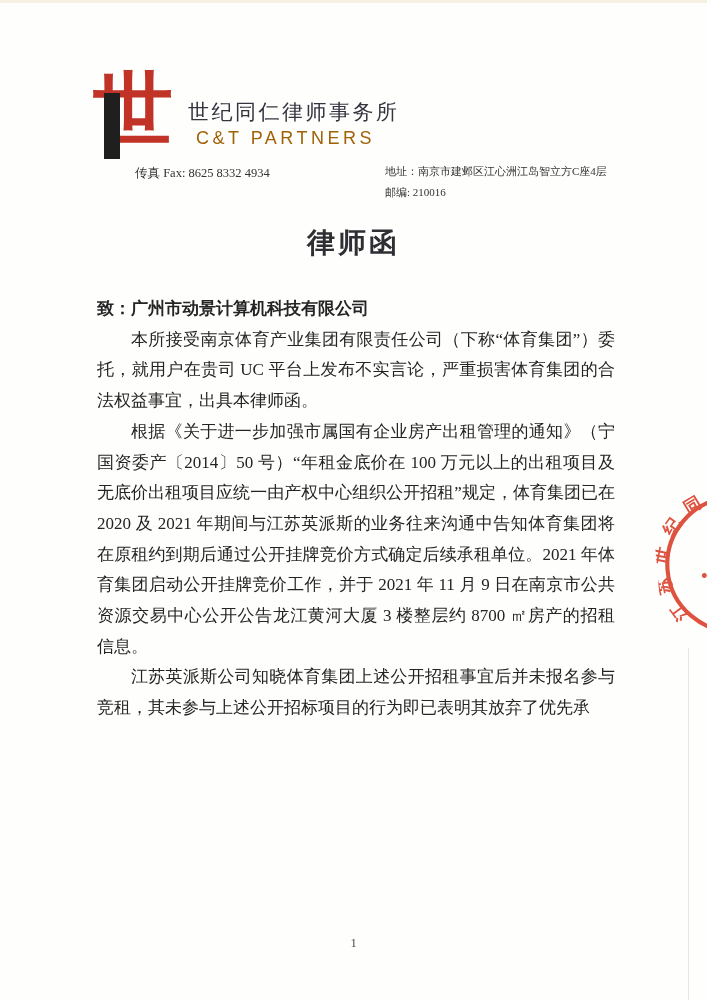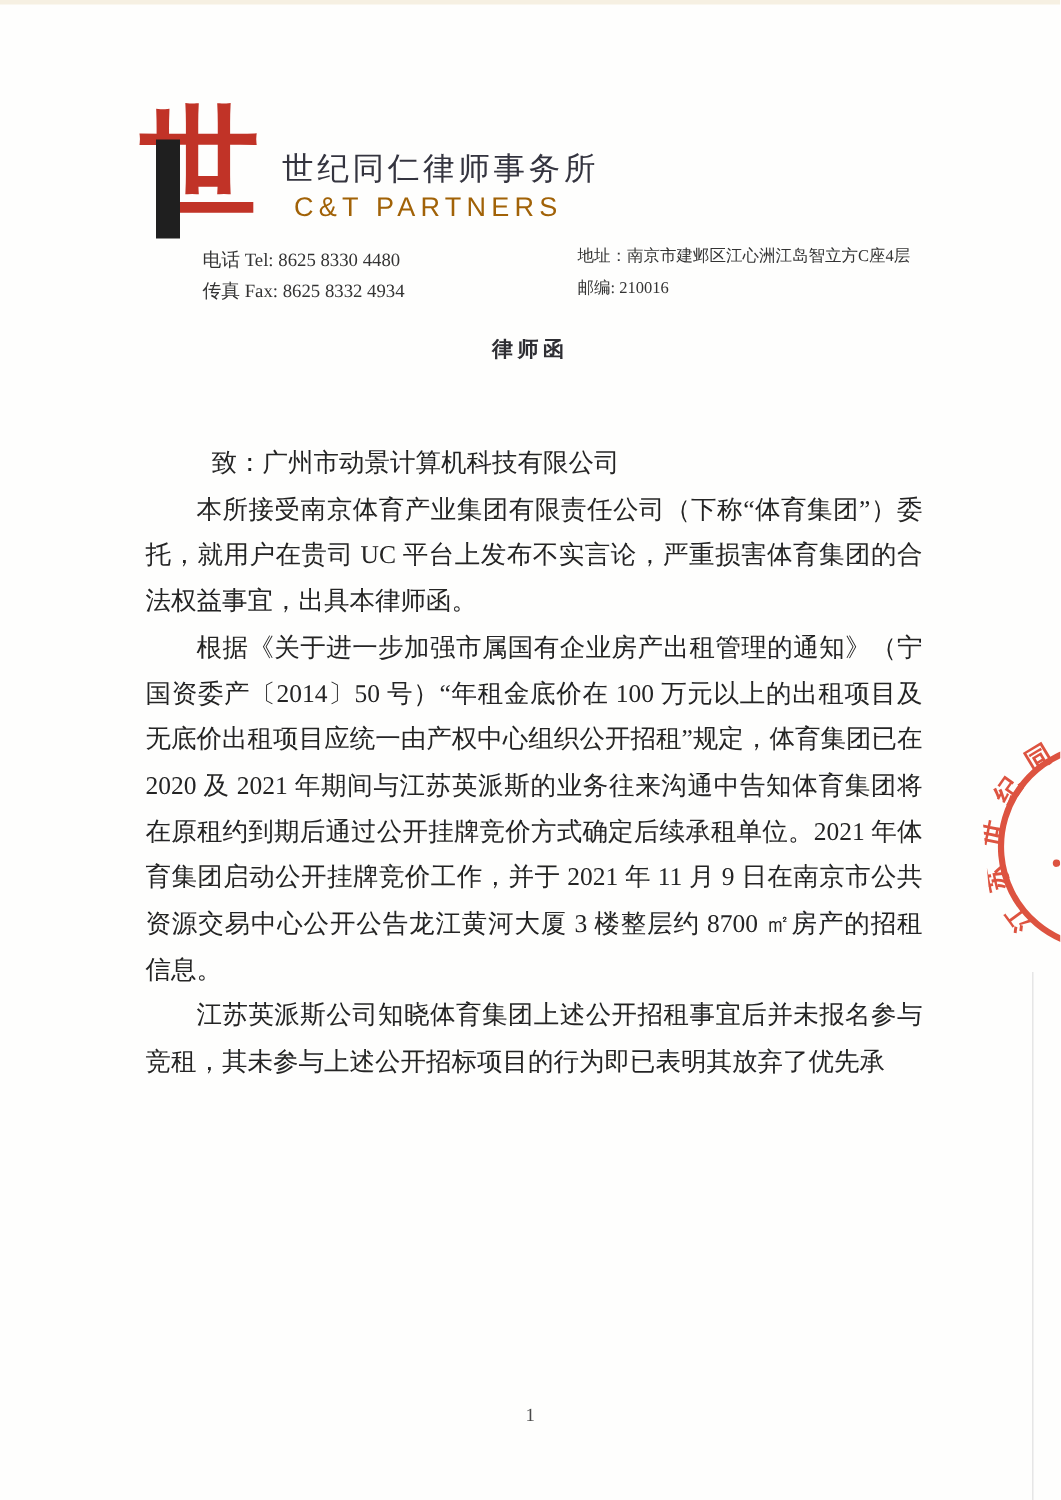--- a/index.html
+++ b/index.html
@@ -25,29 +25,29 @@
   .firm-en {
     position:absolute; left:196px; top:128px; font-size:18px; letter-spacing:3.5px;
     color:#a16207; font-family:"Liberation Sans", sans-serif;
   }
   .contact-left  { position:absolute; left:135px; top:163px; font-size:12.5px; line-height:21px; color:#333; }
   .contact-right { position:absolute; left:385px; top:161px; font-size:11px; line-height:21px; color:#333; }
 
   
   .doc-title {
     position:absolute; left:0; top:224px; width:707px; text-align:center;
-    font-size:14px; font-weight:bold; letter-spacing:3px; color:#2e2e33;
+    font-size:28px; font-weight:bold; letter-spacing:3px; color:#2e2e33;
   }
 
   
   .body-text {
     position:absolute; left:97px; top:294px; width:518px;
     font-size:17px; line-height:30.7px; text-align:justify; color:#242424;
   }
-  .recipient { font-weight:normal;margin-left:44px; }
+  .recipient { font-weight:bold; }
   .body-text p.para { text-indent:2em; margin:0;font-family:Liberation Serif, serif; }
 
   
   .seal {
     position:absolute; left:657px; top:487px; width:155px; height:155px;
     transform:rotate(-5deg);
   }
 
   .edge-line { position:absolute; left:688px; top:648px; width:1px; height:352px; background:#dcdcdc; opacity:.7; }
 
@@ -63,21 +63,20 @@
   <div class="top-strip"></div>
 
   <div class="logo">
     <span class="logo-glyph">世</span>
     <span class="logo-bar"></span>
   </div>
   <div class="firm-cn">世纪同仁律师事务所</div>
   <div class="firm-en">C&amp;T  PARTNERS</div>
 
   <div class="contact-left">
-    <div>电话 Tel: 8625 8330 4480</div>
     <div>传真 Fax: 8625 8332 4934</div>
   </div>
   <div class="contact-right">
     <div>地址：南京市建邺区江心洲江岛智立方C座4层</div>
     <div>邮编: 210016</div>
   </div>
 
   <div class="doc-title">律师函</div>
 
   <div class="body-text">

